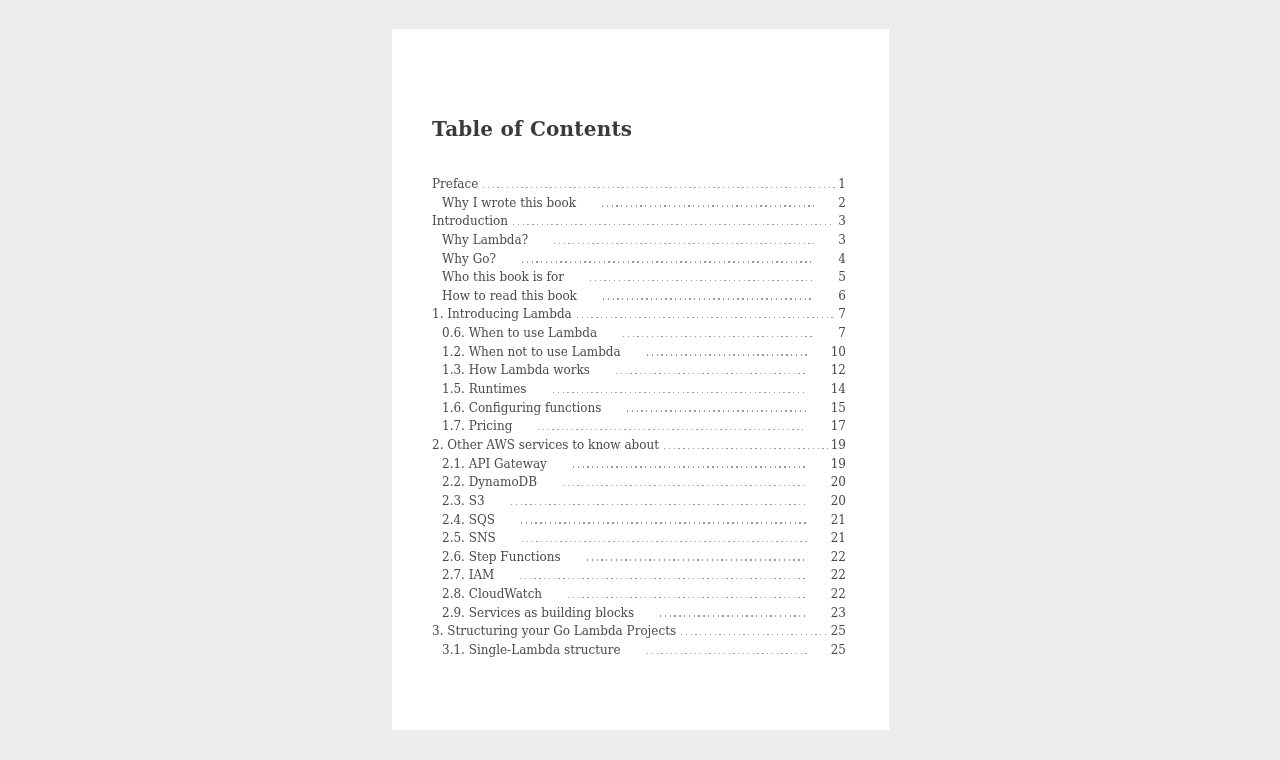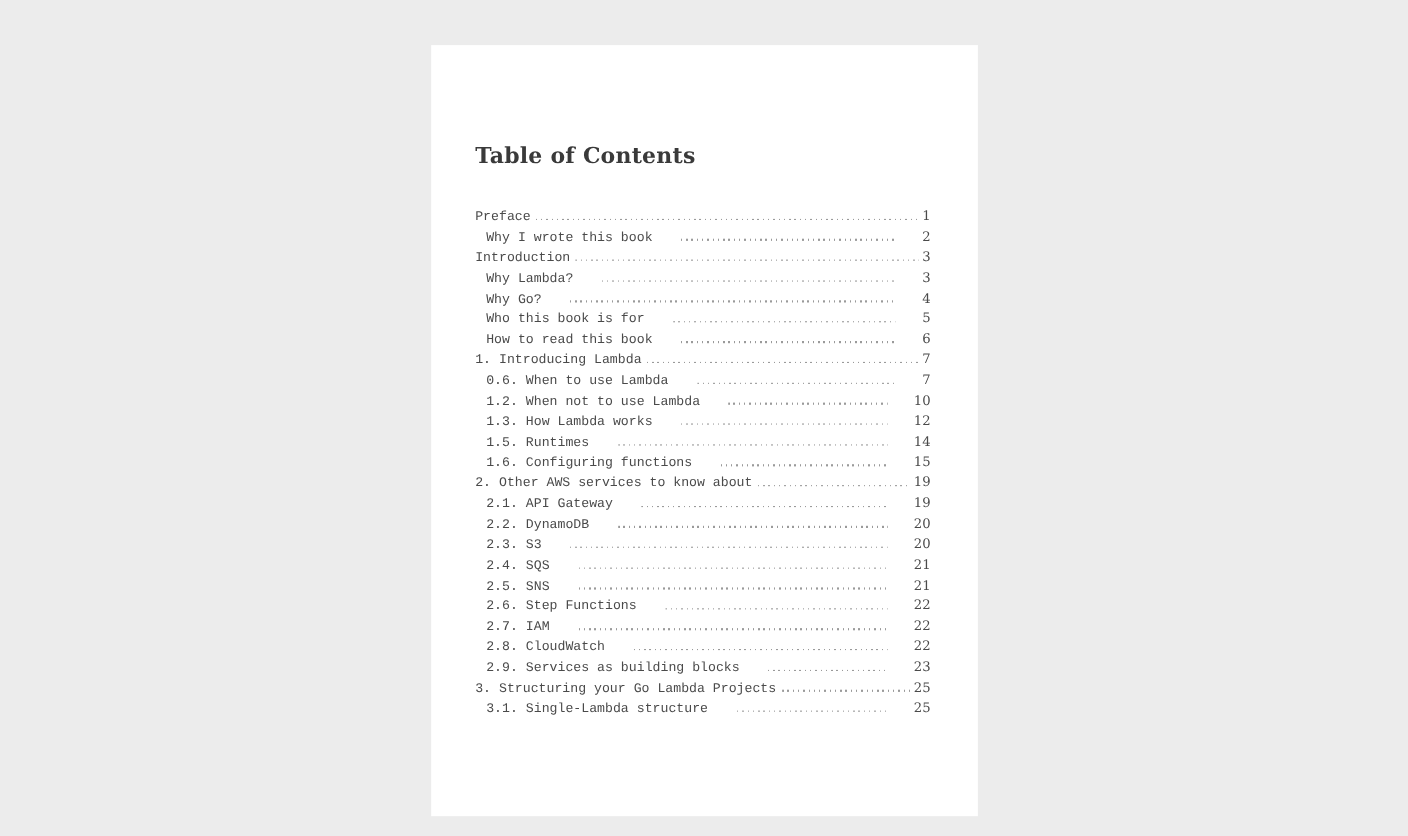--- a/index.html
+++ b/index.html
@@ -26,21 +26,20 @@
   }
   .page {
     position: absolute;
     left: 392px;
     top: 29px;
     width: 497px;
     height: 701px;
     background: var(--page-bg);
     padding: 87px 43px 0 40px;
     overflow: hidden;
-    margin-top: 12px;
   }
   .doc-title {
     margin: 0 0 33px 0;
     font-size: 20px;
     line-height: 26px;
     font-weight: bold;
     color: var(--title);
     letter-spacing: 0.2px;
   }
   .toc-list {
@@ -52,21 +51,20 @@
     height: 18.65px;
     font-size: 12px;
     line-height: 18.65px;
     color: var(--text);
     cursor: pointer;
   }
   .toc-row.level-1 { padding-left: 10px; gap: 21px; }
   .toc-label {
     white-space: nowrap;
     flex: 0 0 auto;
-    font-family: Liberation Mono, monospace;
   }
   .toc-leader {
     flex: 1 1 auto;
     height: 1.4px;
     margin: 0 3px 0 5px;
     background-image: repeating-linear-gradient(
       to right,
       var(--dots) 0px, var(--dots) 1.3px,
       transparent 1.3px, transparent 4.8px
     );
@@ -141,20 +139,25 @@
         <div class="toc-row level-1">
     <span class="toc-label">1.5. Runtimes</span>
     <span class="toc-leader"></span>
     <span class="toc-page">14</span>
   </div>
         <div class="toc-row level-1">
     <span class="toc-label">1.6. Configuring functions</span>
     <span class="toc-leader"></span>
     <span class="toc-page">15</span>
   </div>
+        <div class="toc-row level-1">
+    <span class="toc-label">1.7. Pricing</span>
+    <span class="toc-leader"></span>
+    <span class="toc-page">17</span>
+  </div>
         <div class="toc-row level-0">
     <span class="toc-label">2. Other AWS services to know about</span>
     <span class="toc-leader"></span>
     <span class="toc-page">19</span>
   </div>
         <div class="toc-row level-1">
     <span class="toc-label">2.1. API Gateway</span>
     <span class="toc-leader"></span>
     <span class="toc-page">19</span>
   </div>

